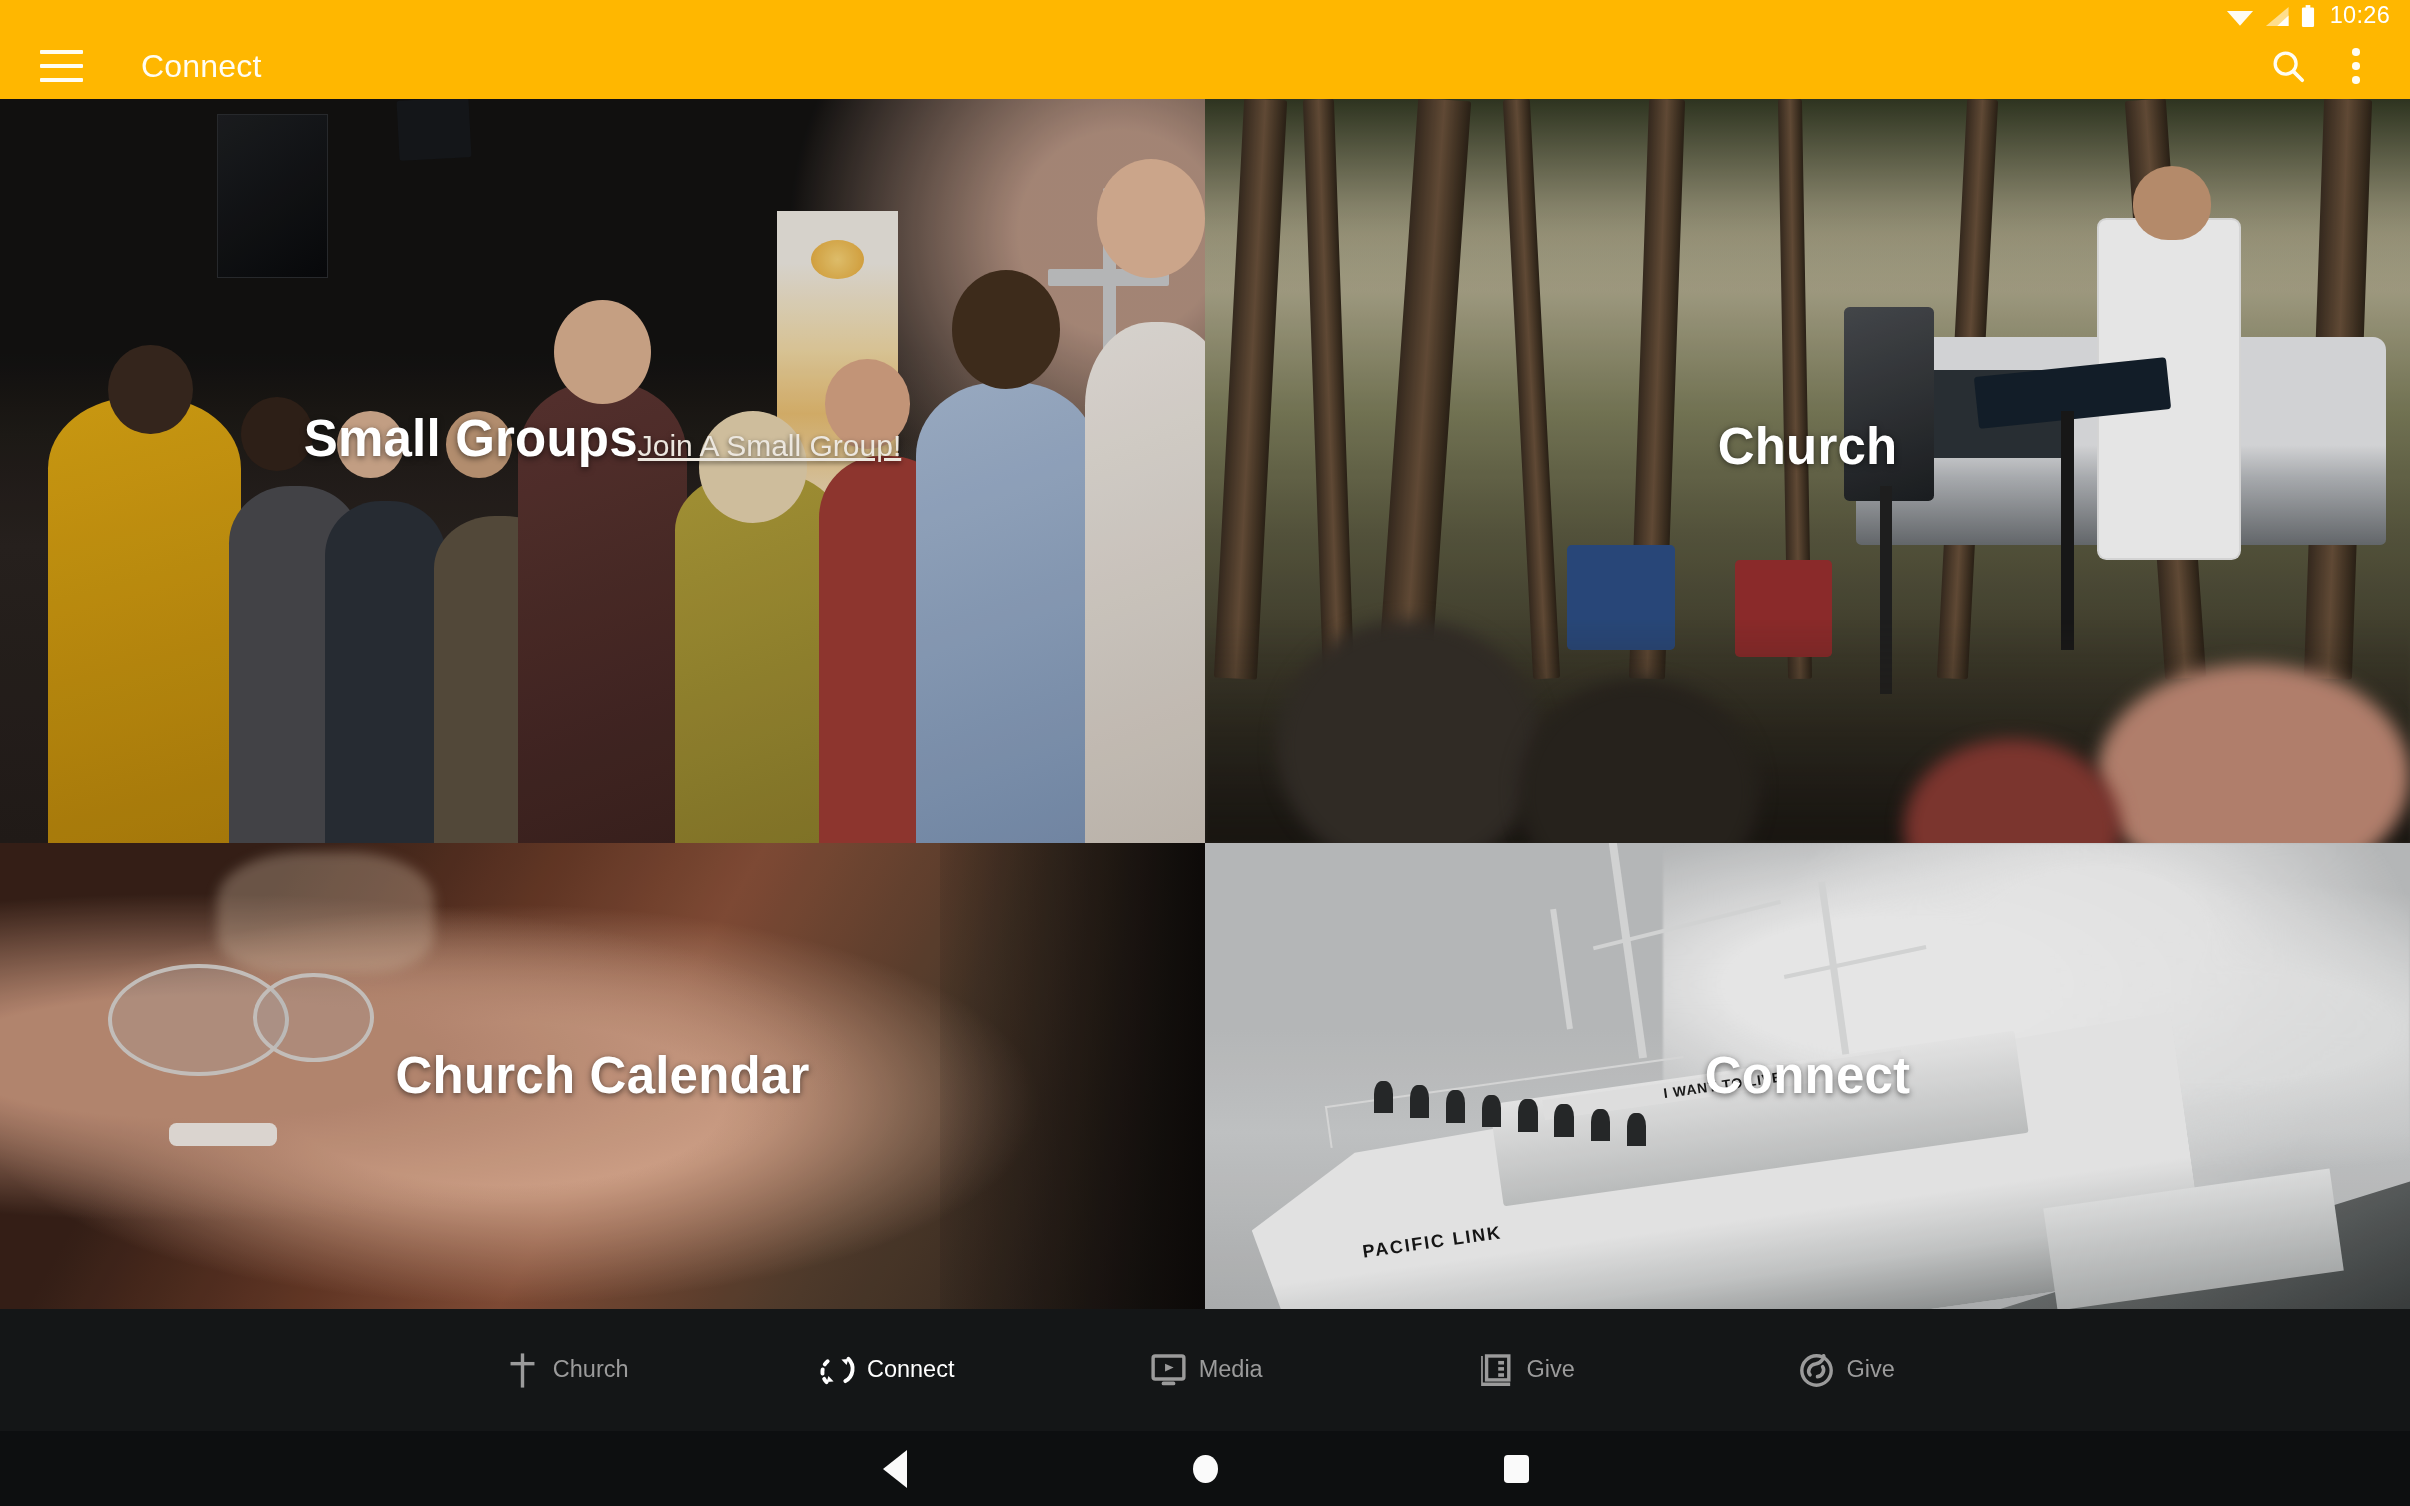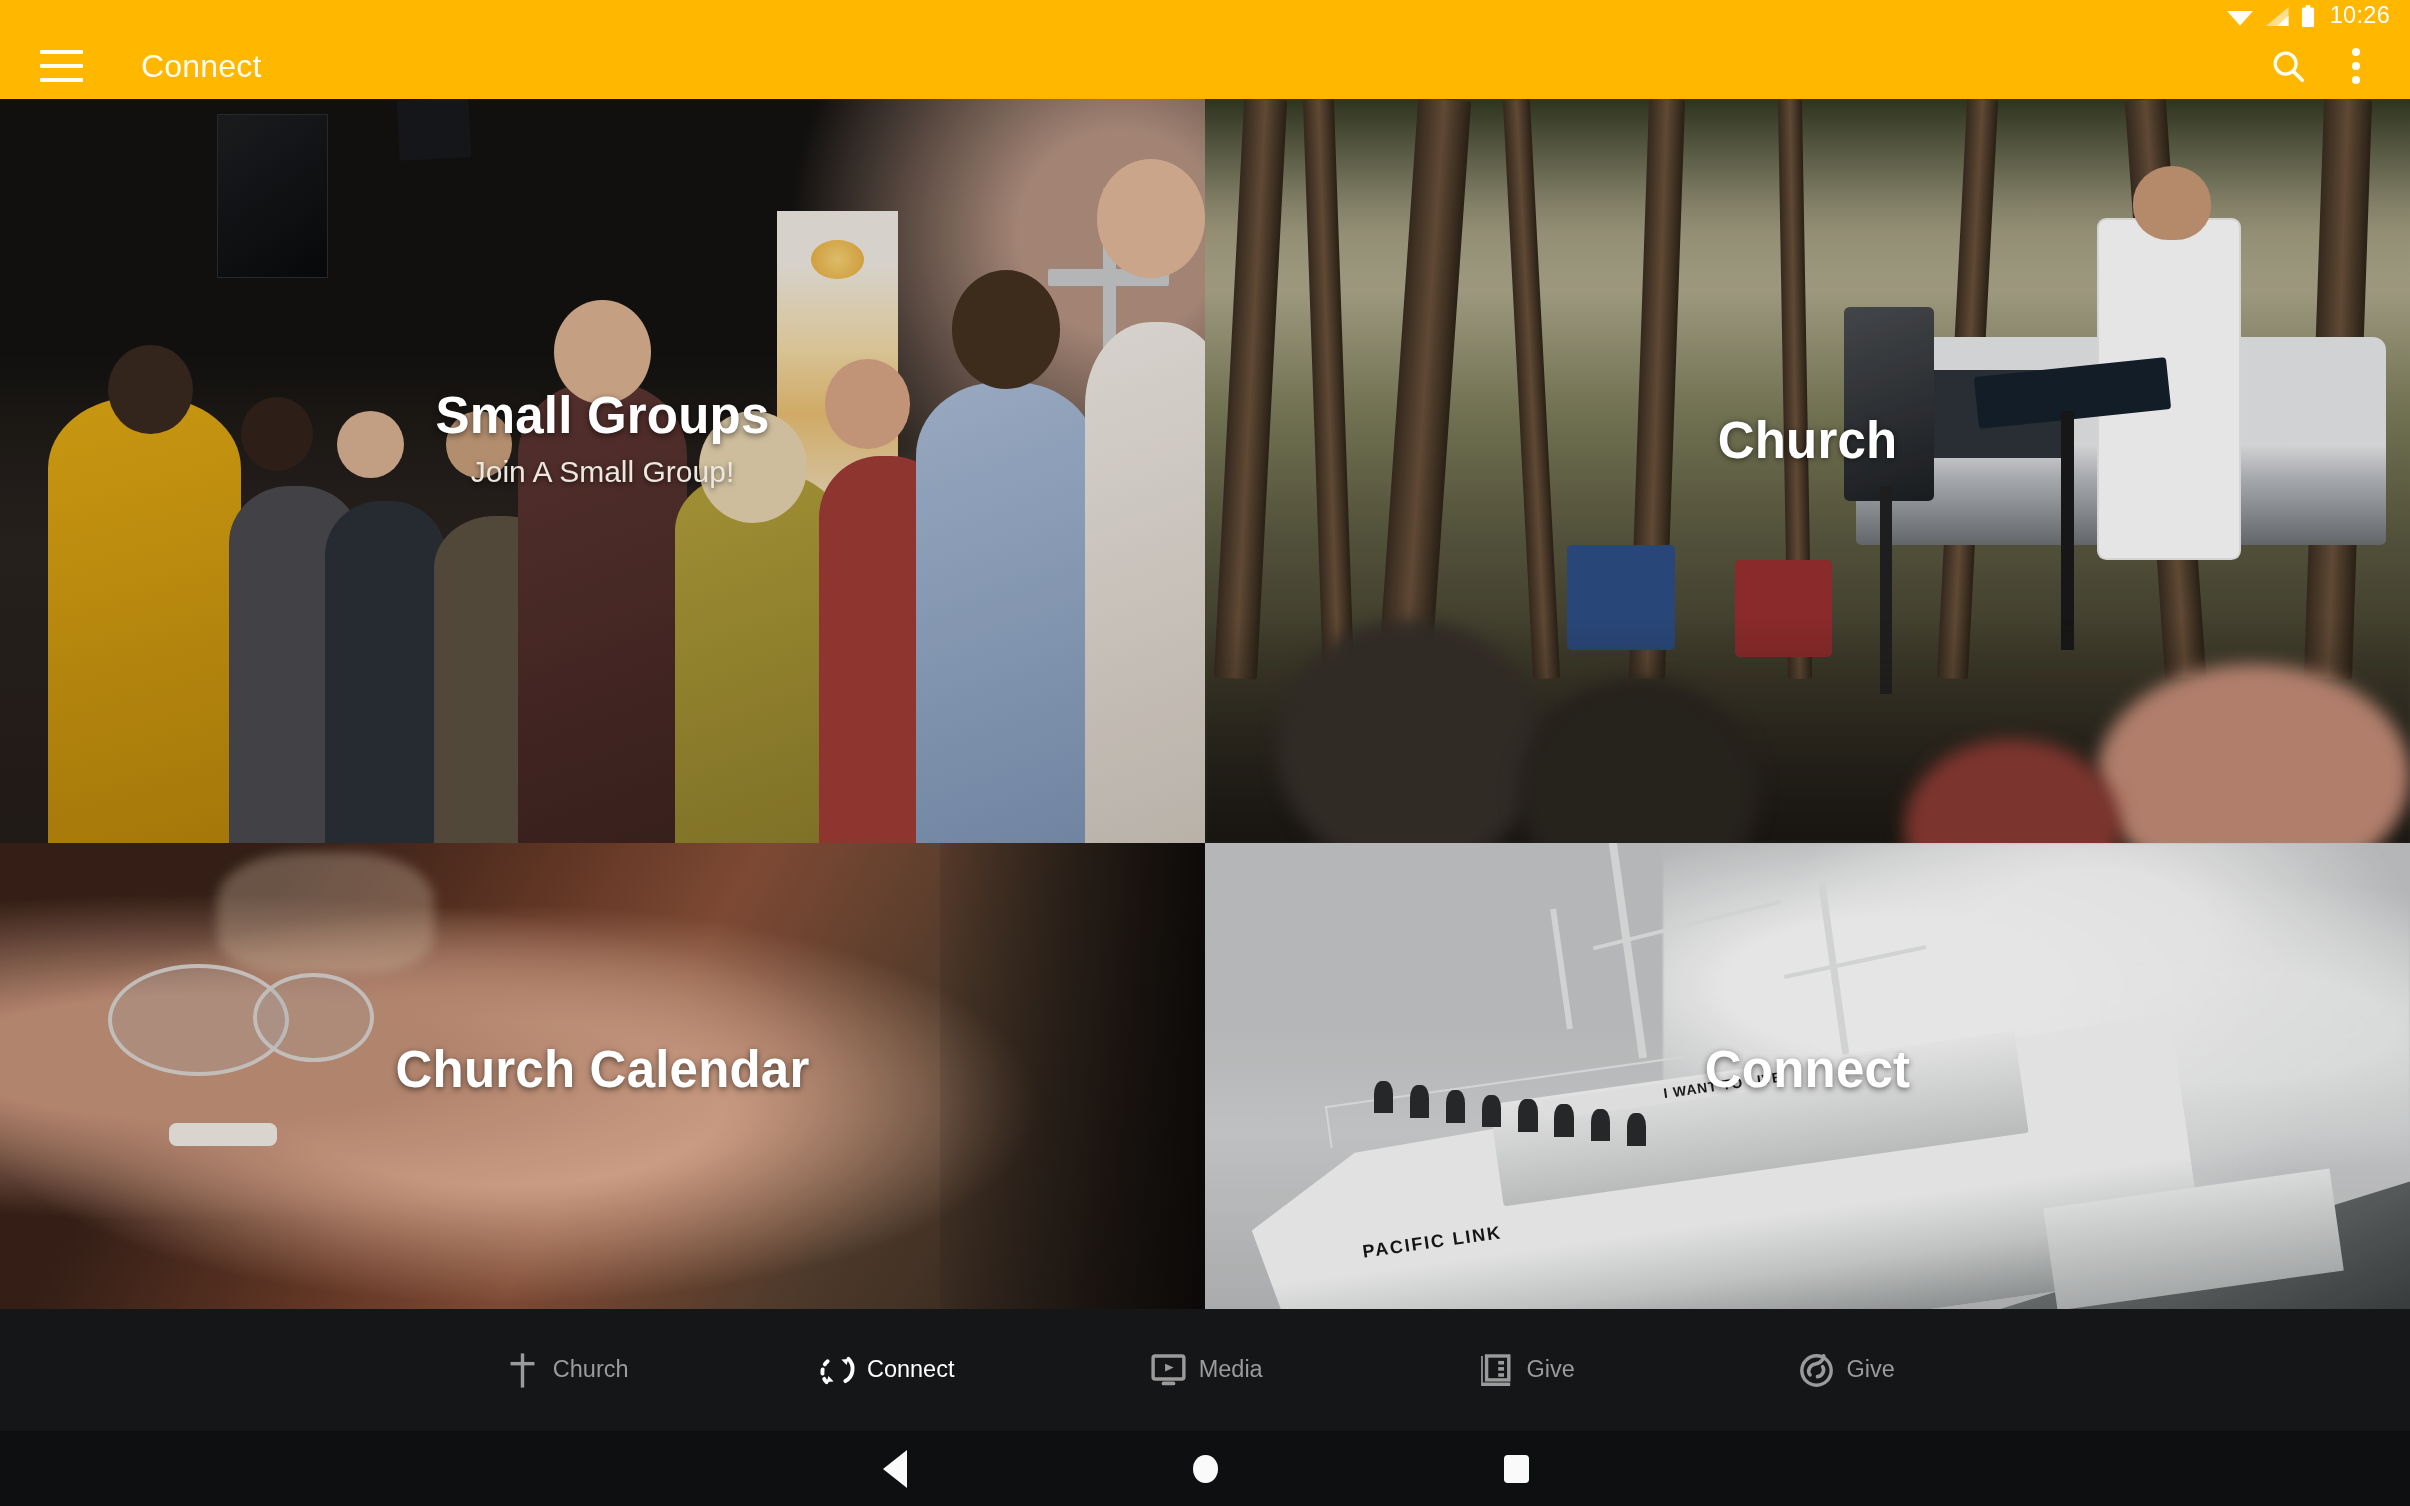--- a/index.html
+++ b/index.html
@@ -52,38 +52,39 @@
   
   .grid{
     position:absolute; left:0; top:99px; width:2411px; height:1210px;
     display:grid;
     grid-template-columns:1205px 1205px;
     grid-template-rows:744px 466px;
     background:#000;
   }
   .card{
     position:relative; overflow:hidden; cursor:pointer;
-    display:flex; flex-direction:column; align-items:center; justify-content:center;
+    display:flex; flex-direction:row; align-items:center; justify-content:center;
   }
   .card .photo{ position:absolute; inset:0; }
   .card .scrim{
     position:absolute; inset:0;
     background:rgba(0,0,0,0.10);
   }
   .card-title{
     position:relative; z-index:5;
     color:#ffffff; font-weight:700; font-size:51px; letter-spacing:0.2px;
     text-shadow:0 1.9px 6.6px rgba(0,0,0,.55);
     text-align:center; line-height:1.05;
   }
   .card-sub{
     position:relative; z-index:5;
     color:#ece7df; font-weight:400; font-size:30px; margin-top:13px;
     text-shadow:0 1.9px 5.6px rgba(0,0,0,.55);
     text-align:center;
+    text-decoration:underline;
   }
   .card.c1 .card-title{ transform:translateY(-32px); }
   .card.c1 .card-sub{ transform:translateY(-32px); }
   .card.c2 .card-title{ transform:translateY(-24.5px); }
 
   
   .ph-smallgroups{
     background:
       radial-gradient(circle at 93% 18%, rgba(210,170,150,.85) 0 8%, rgba(0,0,0,0) 26%),
       radial-gradient(circle at 76% 92%, rgba(225,215,205,.55) 0 11%, rgba(0,0,0,0) 30%),

